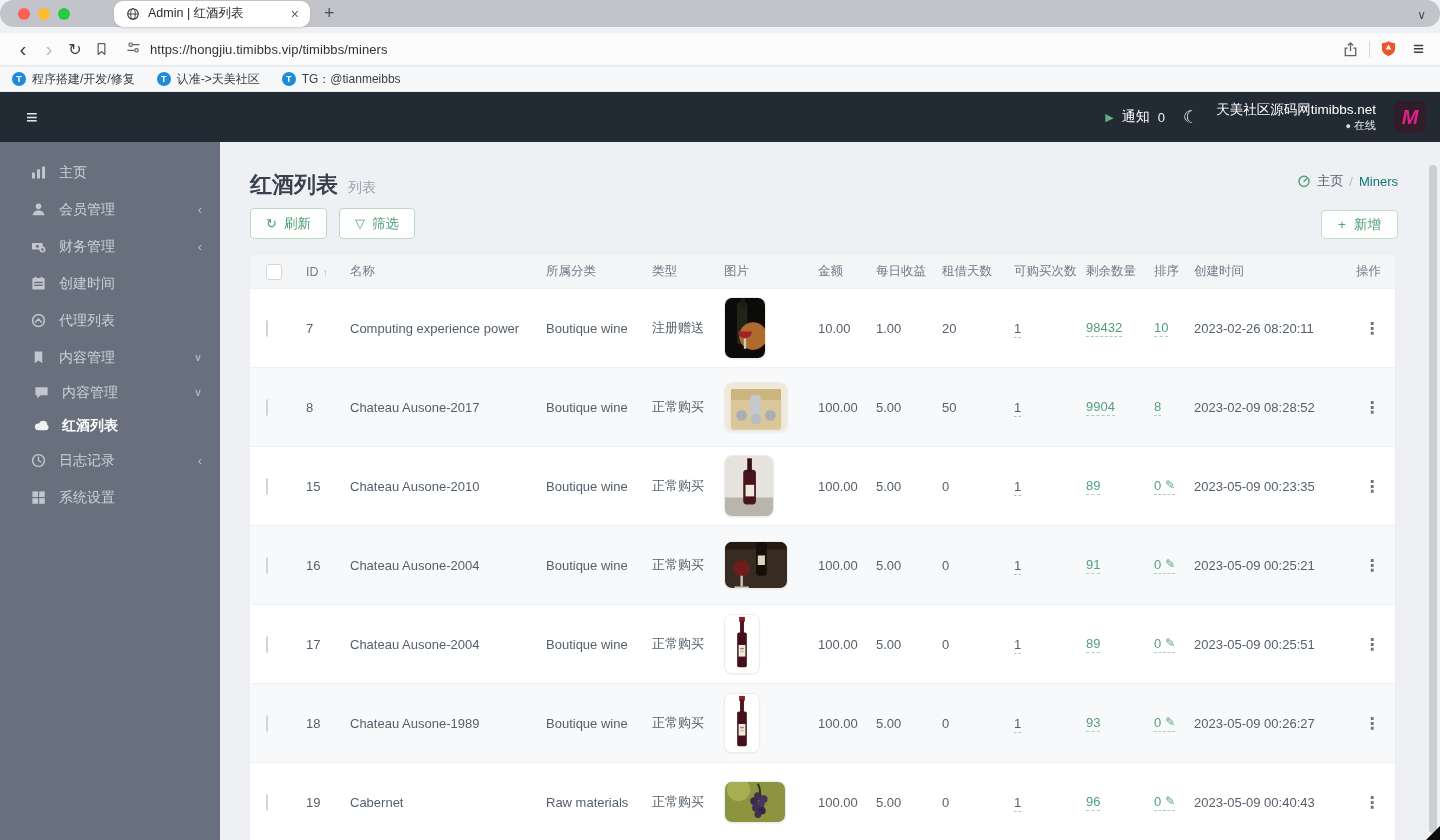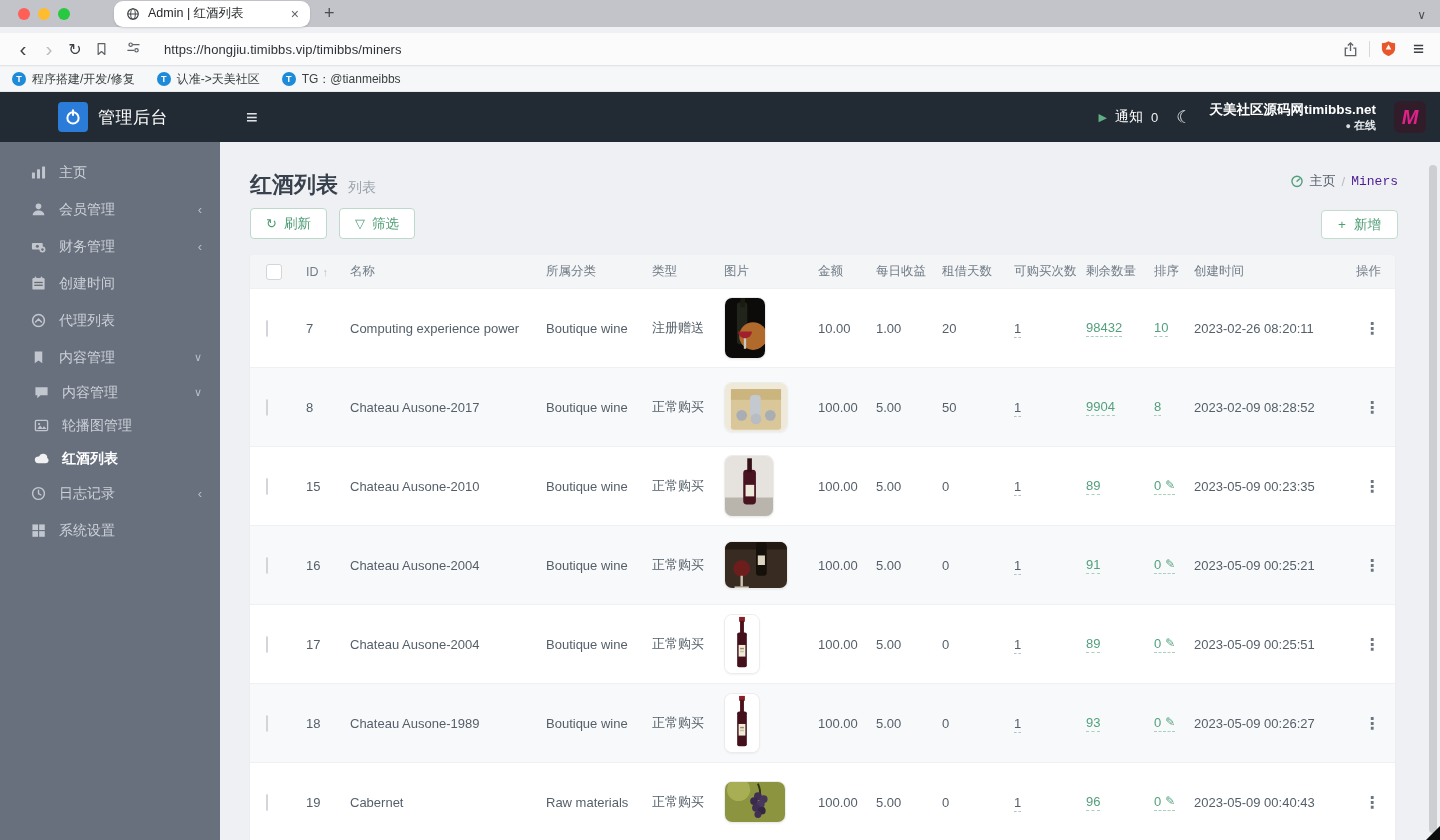--- a/index.html
+++ b/index.html
@@ -1,56 +1,56 @@
 <!DOCTYPE html>
 <html><head>
 <meta charset="utf-8">
 <style>
   * { margin:0; padding:0; box-sizing:border-box; }
   html,body { width:1440px; height:840px; overflow:hidden; font-family:"Liberation Sans","DejaVu Sans",sans-serif; }
   body { position:relative; background:#eef0f4; }
 
   
-  .tabstrip { position:absolute; left:0; top:0; width:1440px; height:27px; background:#c2c4c9; display:flex; align-items:center; }
+  .tabstrip { position:absolute; left:0; top:0; width:1440px; height:27px; background:#c2c4c9; display:flex; align-items:center;border-radius:15px; }
   .traffic { display:flex; gap:8px; margin-left:18px; }
   .dot { width:12px; height:12px; border-radius:50%; }
   .dot.r { background:#ff5f57; } .dot.y { background:#febc2e; } .dot.g { background:#28c840; }
   .tab { margin-left:44px; width:196px; height:26px; background:#fff; border-radius:9px; display:flex; align-items:center; padding:0 8px 0 12px; box-shadow:0 1px 2px rgba(0,0,0,.15); }
   .tab .ttl { flex:1; font-size:12.5px; color:#27292c; margin-left:8px; white-space:nowrap; overflow:hidden; }
   .tab .x { font-size:14px; color:#5f6368; padding:0 3px; cursor:default; }
   .newtab { font-size:18px; color:#4b4d52; margin-left:14px; }
   .tabchev { position:absolute; right:14px; top:8px; font-size:12px; color:#4b4d52; }
 
   .toolbar { position:absolute; left:0; top:33px; width:1440px; height:33px; background:#fbfbfc; border-bottom:1px solid #e4e5e8; display:flex; align-items:center; }
   .navic { width:26px; text-align:center; color:#3c4043; }
   .navic.dis { color:#b9bdc1; }
   .glyph-back,.glyph-fwd { font-size:21px; line-height:20px; }
   .glyph-reload { font-size:16px; }
-  .url { font-size:13px; color:#2f3337; margin-left:18px; letter-spacing:.1px; }
+  .url { font-size:13px; color:#2f3337; margin-left:4px; letter-spacing:.1px; }
   .tb-right { margin-left:auto; display:flex; align-items:center; gap:10px; margin-right:16px; }
   .vdiv { width:1px; height:16px; background:#d6d8db; }
   .glyph-menu { font-size:19px; color:#3c4043; }
 
   .bookmarks { position:absolute; left:0; top:67px; width:1440px; height:25px; background:#f6f7f8; border-bottom:1px solid #e7e8ea; display:flex; align-items:center; gap:22px; padding-left:12px; }
   .bm { display:flex; align-items:center; gap:6px; font-size:12px; color:#3c4043; }
   .bm .fav { width:14px; height:14px; border-radius:50%; background:#1d8bd8; color:#fff; font-size:9px; font-weight:bold; display:flex; align-items:center; justify-content:center; }
 
   
   .appbar { position:absolute; left:0; top:92px; width:1440px; height:50px; background:#222b33; display:flex; align-items:center; }
   .brand { width:220px; display:flex; align-items:center; gap:10px; padding-left:58px; }
   .logo { width:30px; height:30px; border-radius:4px; background:#2b7cd8; display:flex; align-items:center; justify-content:center; }
   .brandname { color:#fff; font-size:17px; letter-spacing:.5px; white-space:nowrap; }
   .burger { color:#dfe3e7; font-size:20px; margin-left:26px; }
   .appbar-right { margin-left:auto; display:flex; align-items:center; gap:18px; margin-right:14px; }
   .notice { display:flex; align-items:center; gap:8px; font-size:14px; }
   .notice .play { color:#5fae85; font-size:11px; }
   .notice .lbl { color:#ffffff; }
   .notice .cnt { color:#f0f2f4; font-size:13px; }
   .moon { color:#e8ebee; font-size:17px; }
-  .sitebox { text-align:right; color:#fff; line-height:1.25;font-weight:bold; }
+  .sitebox { text-align:right; color:#fff; line-height:1.25; }
   .sitebox .nm { font-size:13.5px; }
   .sitebox .onl { font-size:11px; color:#e3e7ea; }
   .sitebox .onl .odot { font-size:9px; color:#d9dde0; margin-right:3px; }
   .avatar { width:32px; height:32px; border-radius:6px; background:#311d2a; color:#e0218a; font-weight:bold; font-size:20px; font-style:italic; display:flex; align-items:center; justify-content:center; }
 
   
   .sidebar { position:absolute; left:0; top:142px; width:220px; height:698px; background:#68707e; padding-top:12px; }
   .mi { display:flex; align-items:center; height:37px; color:#ccd1d8; font-size:14px; padding-left:30px; position:relative; }
   .mi .ic { width:16px; height:16px; margin-right:13px; display:flex; align-items:center; justify-content:center; opacity:.9; }
   .mi .ic svg { width:15px; height:15px; }
@@ -63,21 +63,21 @@
 
   
   .main { position:absolute; left:220px; top:142px; width:1220px; height:698px; background:#eef0f4; }
   .titlerow { position:absolute; left:30px; top:28px; display:flex; align-items:baseline; gap:10px; }
   .ptitle { font-size:22px; font-weight:600; color:#39424c; }
   .psub { font-size:14px; color:#9aa3ab; }
   .crumbs { position:absolute; right:42px; top:30px; display:flex; align-items:center; gap:6px; font-size:13px; }
   .crumbs .gauge { color:#4f9f7a; display:flex; }
   .crumbs .home { color:#57606a; }
   .crumbs .sep { color:#b6bcc2; }
-  .crumbs .cur { color:#4c1d95;font-family:Liberation Mono, monospace; }
+  .crumbs .cur { color:#0f766e; }
   .btnrow { position:absolute; left:30px; top:66px; display:flex; gap:12px; }
   .gbtn { height:31px; border:1px solid #bcd9c9; border-radius:4px; background:#fff; color:#4e9d75; font-size:13.5px; display:flex; align-items:center; gap:7px; padding:0 15px; }
   .gbtn .bic { font-size:13px; }
   .addbtn { position:absolute; right:42px; top:68px; height:29px; border:1px solid #c3dccd; border-radius:4px; background:#fff; color:#4e9d75; font-size:13.5px; display:flex; align-items:center; gap:8px; padding:0 16px; }
 
   
   .card { position:absolute; left:30px; top:113px; width:1145px; height:800px; background:#fff; border-radius:5px; box-shadow:0 1px 2px rgba(40,50,60,.06); overflow:hidden; }
   .trow { display:grid; grid-template-columns:40px 44px 196px 106px 72px 94px 58px 66px 72px 72px 68px 40px 162px 1fr; align-items:center; padding-left:16px; }
   .thead { height:33px; background:#f4f5f7; font-size:12.5px; color:#717c87; }
   .thead .hcell { display:flex; align-items:center; gap:4px; }
@@ -173,29 +173,20 @@
     <span class="bml">认准-&gt;天美社区</span>
   </span>
 
   <span class="bm">
     <span class="fav">T</span>
     <span class="bml">TG：@tianmeibbs</span>
   </span>
 </div>
 
 <div class="appbar">
-  <div class="brand">
-    <span class="logo">
-      <svg width="18" height="18" viewBox="0 0 16 16">
-          <circle cx="8" cy="8.8" r="5" fill="none" stroke="#fff" stroke-width="1.8"></circle>
-          <rect x="7.1" y="1" width="1.8" height="6.2" rx=".9" fill="#fff"></rect>
-        </svg>
-    </span>
-    <span class="brandname">管理后台</span>
-  </div>
   <span class="burger">≡</span>
   <div class="appbar-right">
     <span class="notice">
       <span class="play">▶</span>
       <span class="lbl">通知</span>
       <span class="cnt">0</span>
     </span>
     <span class="moon">☾</span>
     <div class="sitebox">
       <div class="nm">天美社区源码网timibbs.net</div>
@@ -282,31 +273,20 @@
     <span class="ic">
         <svg viewBox="0 0 16 16" fill="currentColor">
           <path d="M1.5 2.5h13V11H7l-3.5 3v-3h-2z"></path>
         </svg>
       </span>
     <span class="mlabel">内容管理</span>
     <span class="arrow down">∨</span>
   </div>
 
 
-  <div class="mi lvl2">
-    <span class="ic">
-        <svg viewBox="0 0 16 16" fill="currentColor">
-          <rect x="1.5" y="2.5" width="13" height="11" rx="1.2" fill="none" stroke="currentColor" stroke-width="1.4"></rect>
-          <circle cx="5.4" cy="6.4" r="1.2"></circle>
-          <path d="M3.5 11.6l3-3.6 2.4 2.8 1.7-2 2.9 2.8z"></path>
-        </svg>
-      </span>
-    <span class="mlabel">轮播图管理</span>
-
-  </div>
 
   <div class="mi lvl2 active">
     <span class="ic">
         <svg viewBox="0 0 16 16" fill="currentColor">
           <path d="M4.6 13a3.6 3.6 0 1 1 .7-7.1A4.6 4.6 0 0 1 14.2 7.5 3 3 0 0 1 12.6 13z"></path>
         </svg>
       </span>
     <span class="mlabel">红酒列表</span>
 
   </div>

